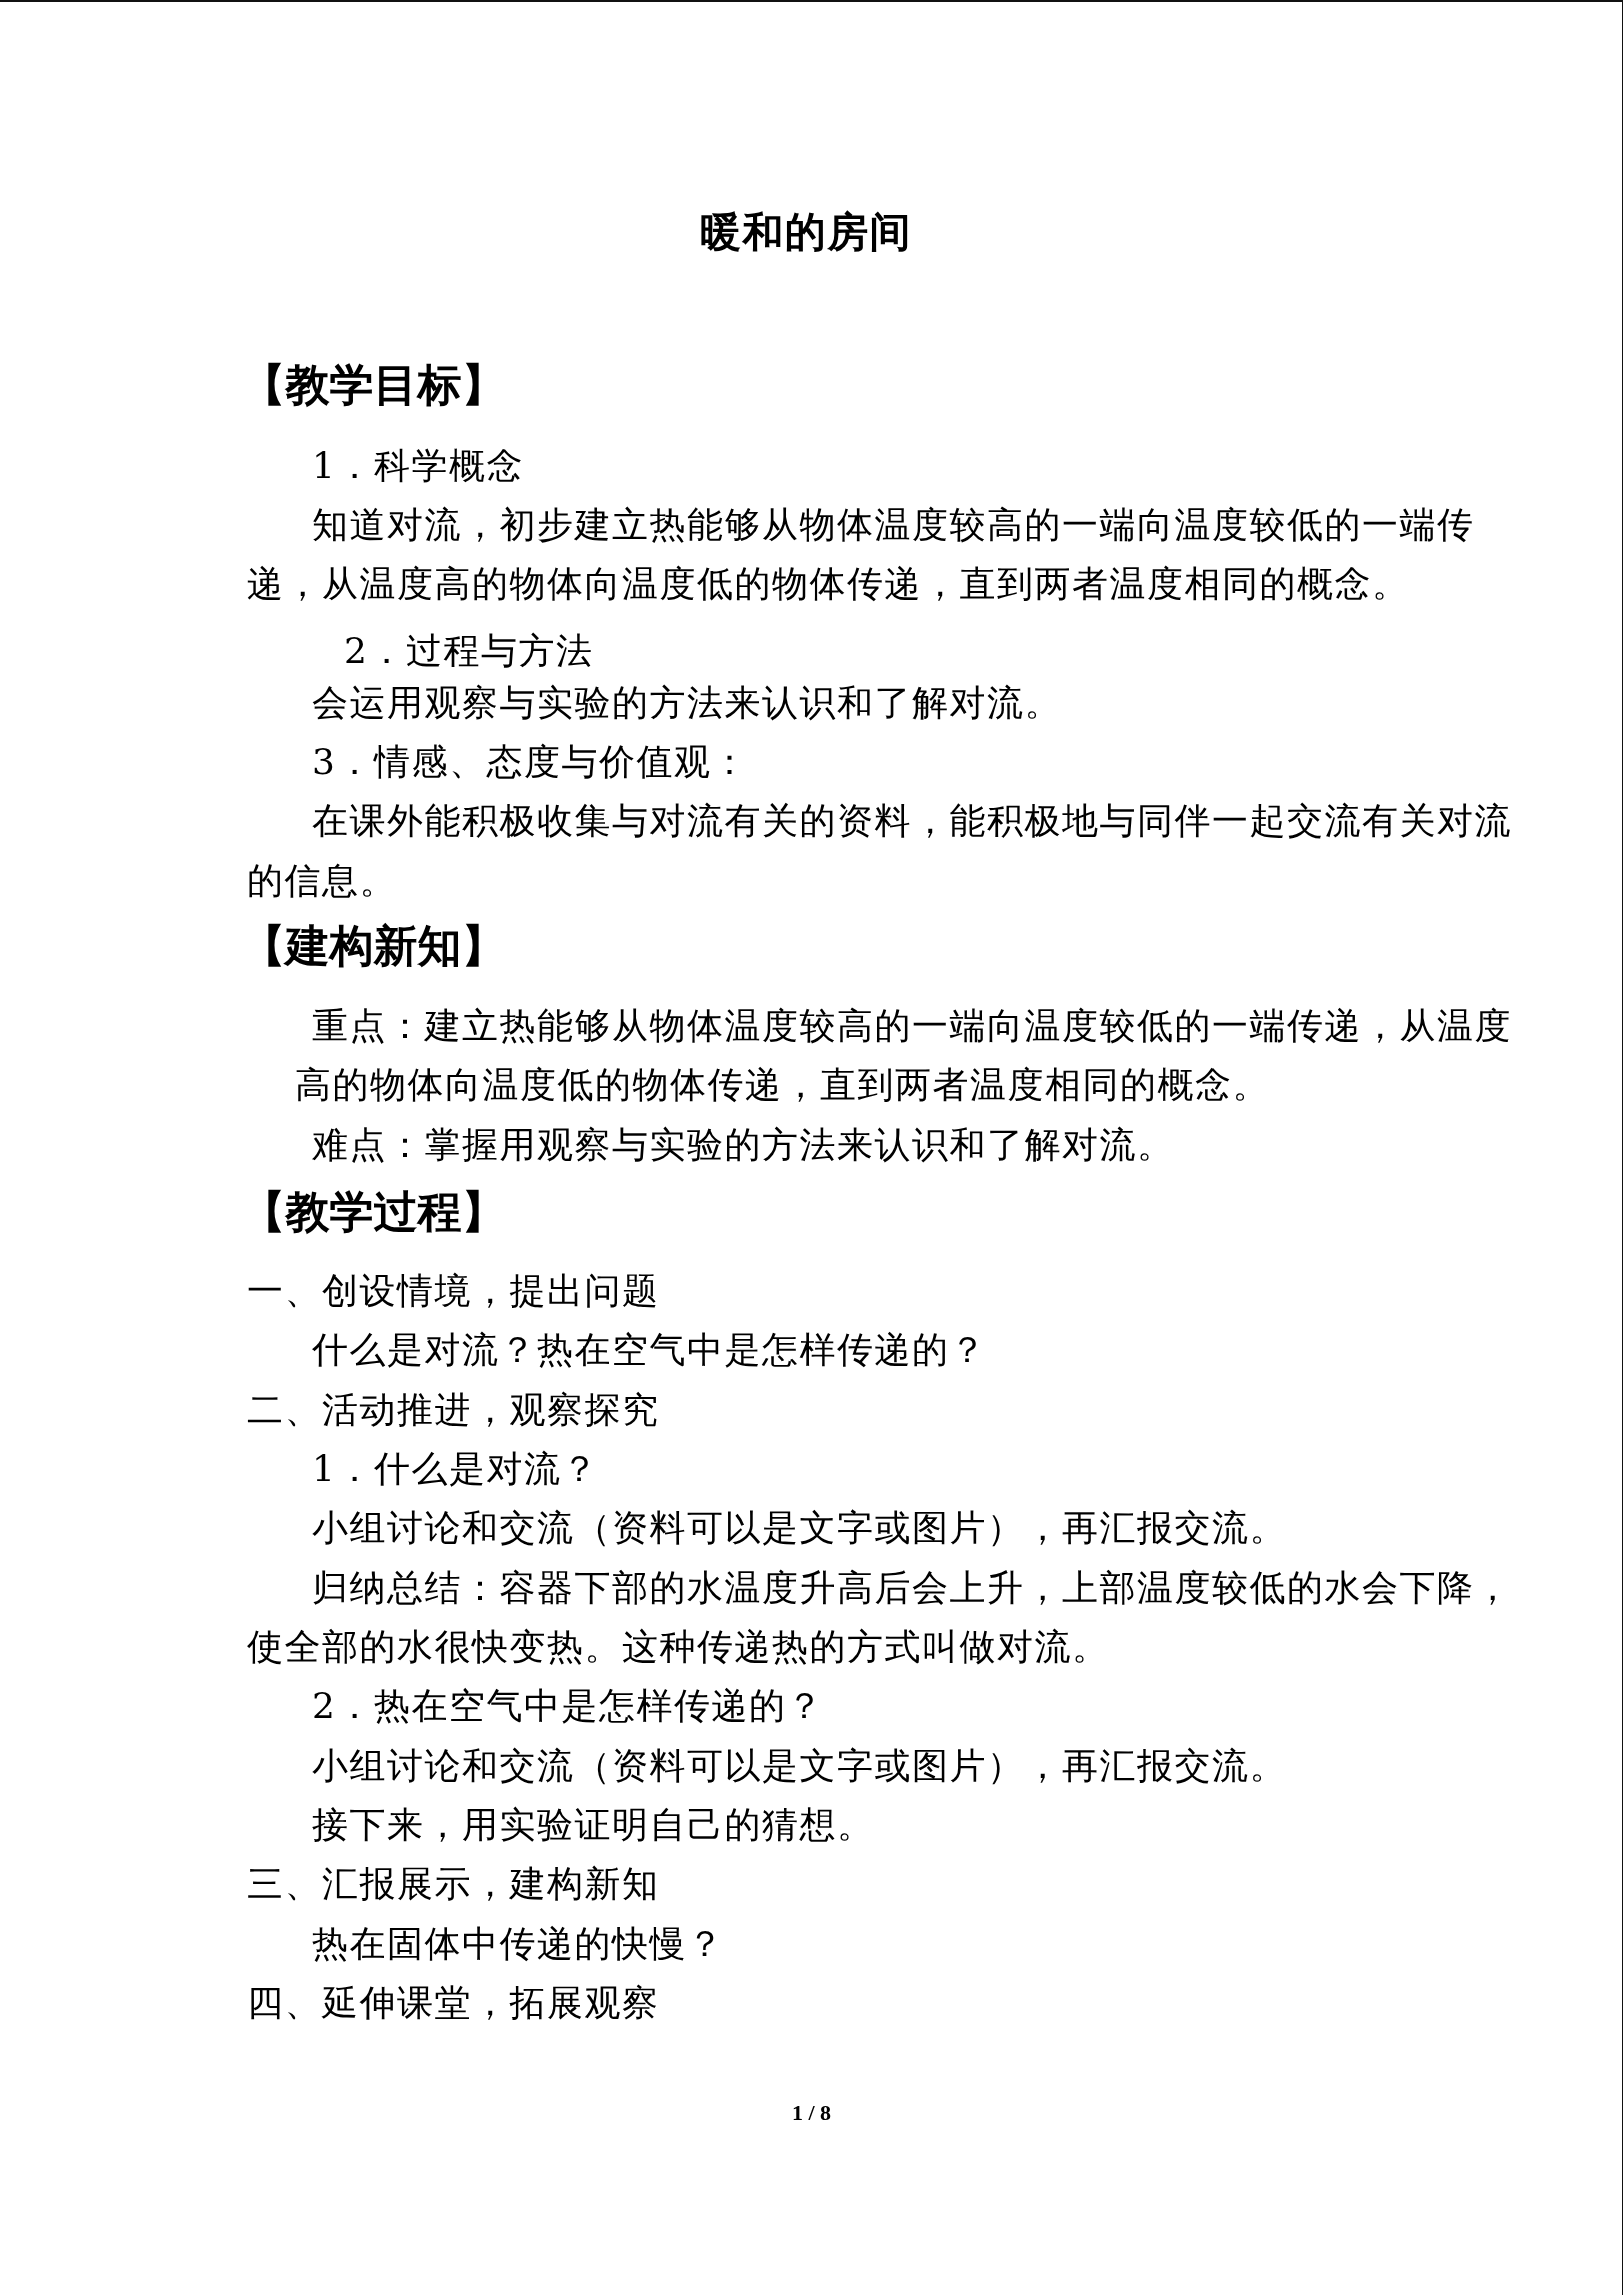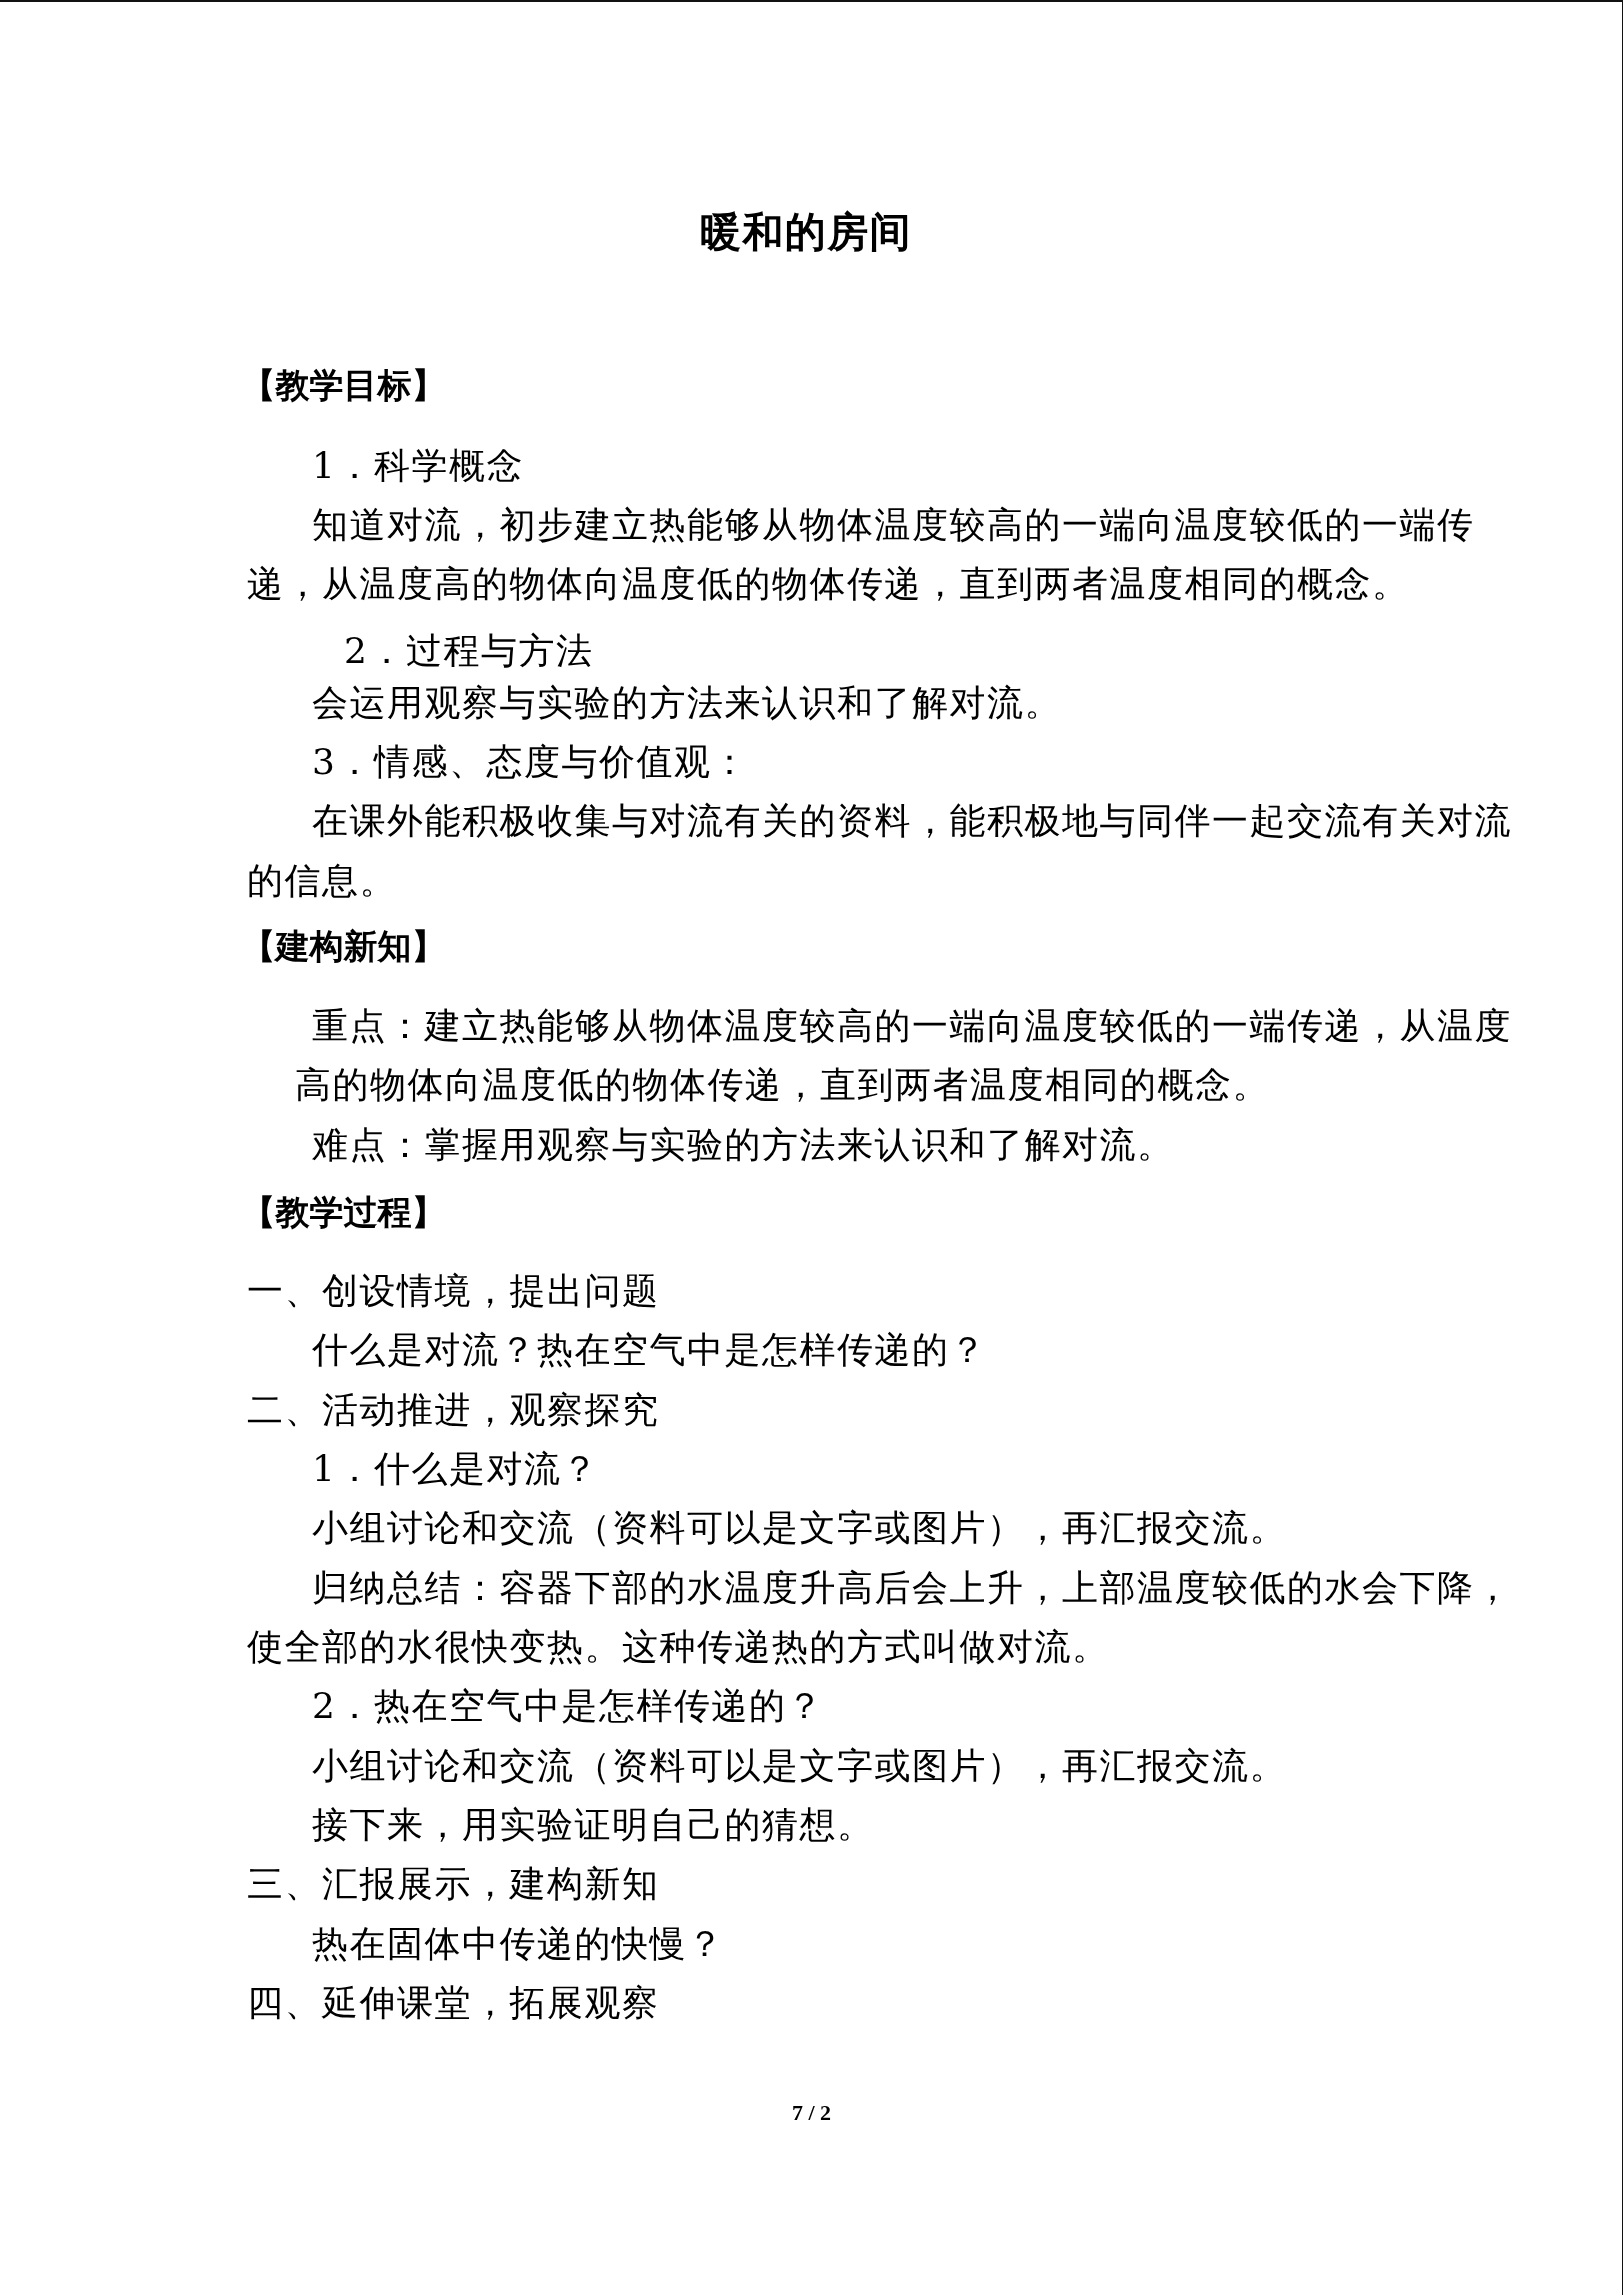--- a/index.html
+++ b/index.html
@@ -9,21 +9,21 @@
     color: #000;
   }
   .frame-top { position: absolute; left: 0; top: 0; width: 1623px; height: 2px; background: #111; }
   .frame-right { position: absolute; right: 0; top: 0; width: 1.4px; height: 2295px; background: #111; }
   .page { position: absolute; left: 247px; top: 0; width: 1118px; }
   .title {
     position: absolute; left: 0; top: 205px; width: 1118px; text-align: center;
     font-size: 41px; font-weight: bold; line-height: 55px; letter-spacing: 1.4px;
   }
   .heading {
-    position: absolute; left: -5.5px; font-size: 34px; font-weight: bold; line-height: 48px;
+    position: absolute; left: -5.5px; font-size: 44px; font-weight: bold; line-height: 48px;
   }
   .line {
     position: absolute; left: 0; font-size: 36px; line-height: 41px; white-space: nowrap;
     letter-spacing: 1.5px;
   }
   .indent { left: 65px; }
   .pagenum {
     position: absolute; left: 0; top: 2100px; width: 1623px; text-align: center;
     font-family: "Liberation Serif", serif; font-weight: bold; font-size: 22px;
   }
@@ -61,14 +61,14 @@
   <div class="line indent" style="top:1567px;">归纳总结：容器下部的水温度升高后会上升，上部温度较低的水会下降，</div>
   <div class="line" style="top:1626px;">使全部的水很快变热。这种传递热的方式叫做对流。</div>
   <div class="line indent" style="top:1685px;">2．热在空气中是怎样传递的？</div>
   <div class="line indent" style="top:1745px;">小组讨论和交流（资料可以是文字或图片），再汇报交流。</div>
   <div class="line indent" style="top:1804px;">接下来，用实验证明自己的猜想。</div>
   <div class="line" style="top:1863px;">三、汇报展示，建构新知</div>
   <div class="line indent" style="top:1923px;">热在固体中传递的快慢？</div>
   <div class="line" style="top:1982px;">四、延伸课堂，拓展观察</div>
 </div>
 
-<div class="pagenum">7 / 2</div>
+<div class="pagenum">1 / 8</div>
 
 
 </body></html>

